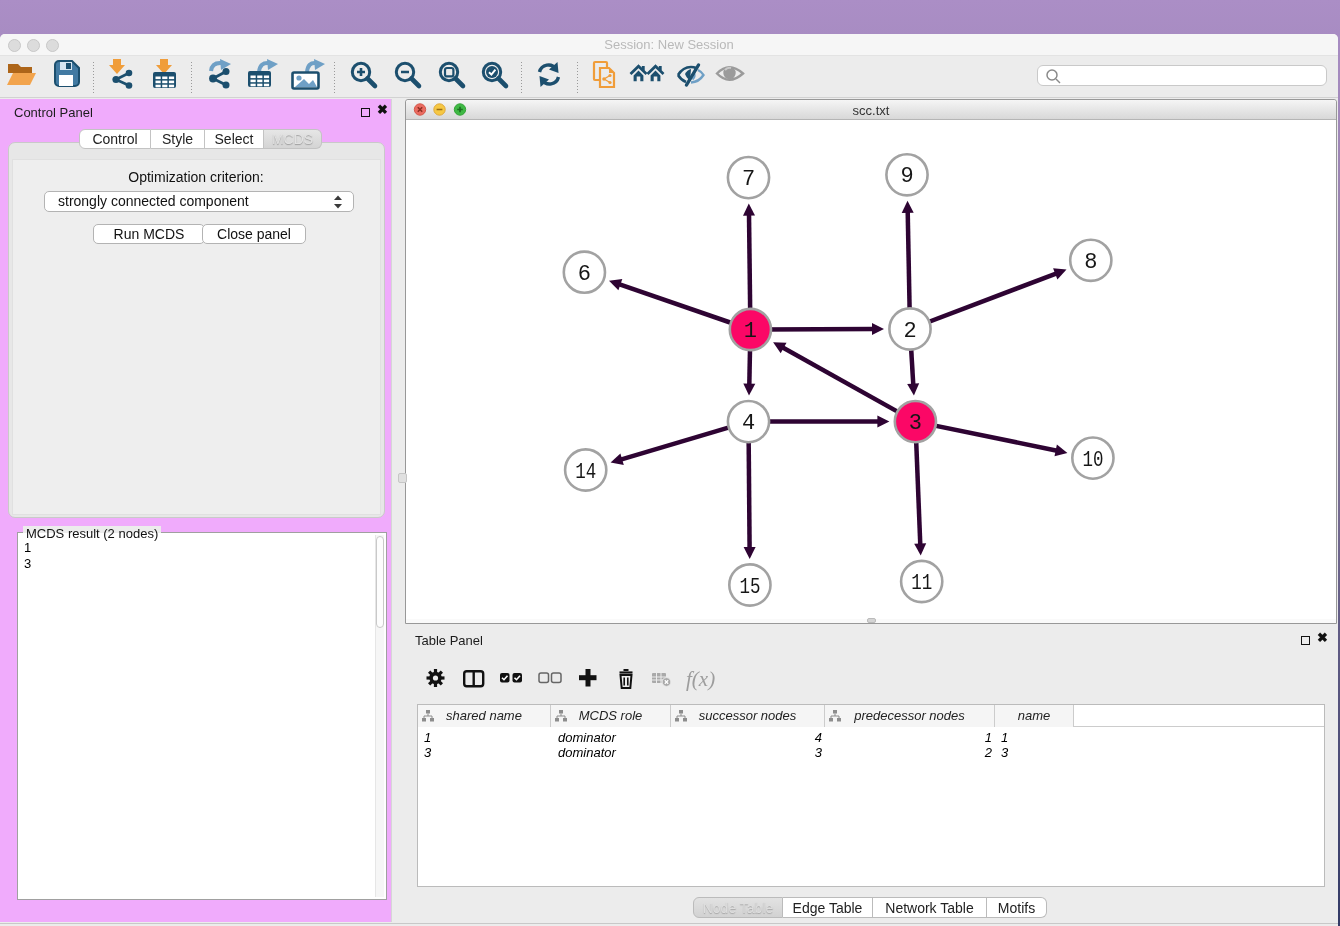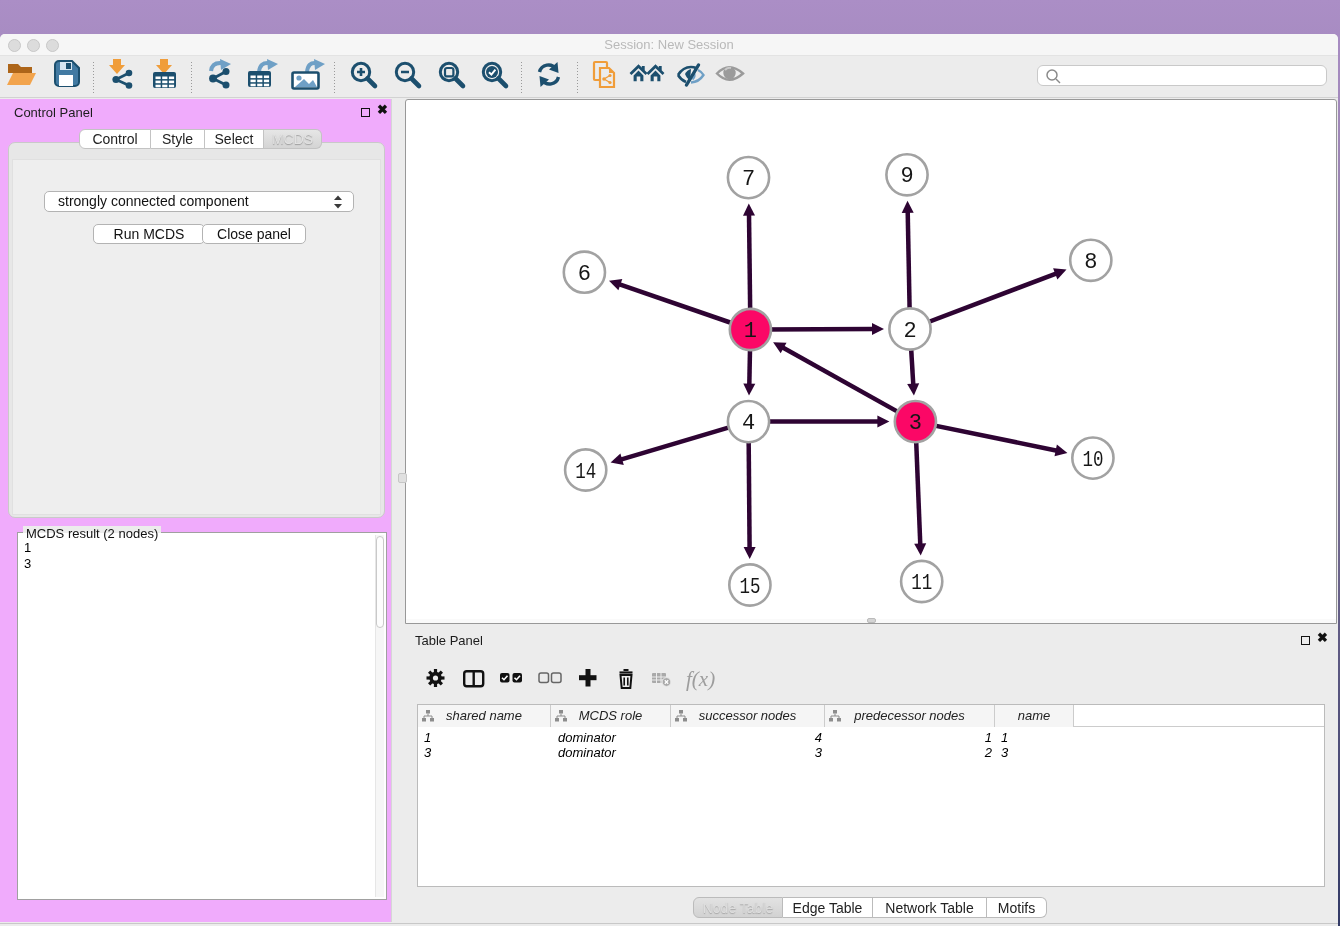--- a/index.html
+++ b/index.html
@@ -223,38 +223,50 @@
     <div class="closeico" style="left:377px; top:3px;">✖</div>
     <div id="tabs">
       <div class="tab first" style="width:72px;">Control</div>
       <div class="tab" style="width:54px;">Style</div>
       <div class="tab" style="width:59px;">Select</div>
       <div class="tab sel last" style="width:58px;">MCDS</div>
     </div>
     <div id="tabpane">
         <div id="tabinner"></div>
       </div>
+    <div id="optlabel">Optimization criterion:</div>
     <div id="combo">strongly connected component
       <svg width="14" height="16" style="position:absolute; right:8px; top:2px;">
         <path d="M3 6 L7 1.5 L11 6 Z" fill="#3a3a3a"></path>
         <path d="M3 10 L7 14.5 L11 10 Z" fill="#3a3a3a"></path>
       </svg>
     </div>
     <div class="btn" style="left:93px; width:112px;">Run MCDS</div>
     <div class="btn" style="left:202px; width:104px;">Close panel</div>
     <div id="mcdsbox">
       <div id="mcdslegend">MCDS result (2 nodes)</div>
       <div id="mcdstext">1<br>3</div>
       <div id="mcdsscroll">
           <div style="position:absolute;left:0;top:1px;width:8px;height:92px;background:#fdfdfd;border:1px solid #c9c9c9;border-radius:4px;"></div>
         </div>
     </div>
   </div>
 
   <div id="netwin">
+    <div id="nettitle">
+      <svg width="80" height="20" style="position:absolute;left:0;top:0;">
+        <circle cx="14" cy="9.5" r="5.7" fill="#ea6b60" stroke="#d4584a" stroke-width="1"></circle>
+        <path d="M11.8 7.3 L16.2 11.7 M16.2 7.3 L11.8 11.7" stroke="#8e2f23" stroke-width="1.6"></path>
+        <circle cx="33.5" cy="9.5" r="5.7" fill="#f6c843" stroke="#dfa93c" stroke-width="1"></circle>
+        <path d="M30.6 9.5 L36.4 9.5" stroke="#9a6d14" stroke-width="1.7"></path>
+        <circle cx="54" cy="9.5" r="5.7" fill="#3fb944" stroke="#34a338" stroke-width="1"></circle>
+        <path d="M51.2 9.5 L56.8 9.5 M54 6.7 L54 12.3" stroke="#1d6e21" stroke-width="1.7"></path>
+      </svg>
+      <div id="nettitletext">scc.txt</div>
+    </div>
     <svg id="graph" width="930" height="500" style="position:absolute; left:0; top:20px;">
       <line x1="344.4" y1="209.5" x2="343.0" y2="94.1" stroke="#2e0433" stroke-width="4.5"></line>
       <polygon points="342.8,83.6 349.0,95.5 337.0,95.7" fill="#2e0433"></polygon>
       <line x1="344.4" y1="209.5" x2="212.9" y2="164.1" stroke="#2e0433" stroke-width="4.5"></line>
       <polygon points="203.0,160.7 216.3,158.9 212.4,170.3" fill="#2e0433"></polygon>
       <line x1="344.4" y1="209.5" x2="467.5" y2="209.1" stroke="#2e0433" stroke-width="4.5"></line>
       <polygon points="478.0,209.1 466.0,215.1 466.0,203.1" fill="#2e0433"></polygon>
       <line x1="344.4" y1="209.5" x2="343.3" y2="265.1" stroke="#2e0433" stroke-width="4.5"></line>
       <polygon points="343.0,275.6 337.3,263.5 349.3,263.7" fill="#2e0433"></polygon>
       <line x1="504.0" y1="209.0" x2="501.7" y2="91.3" stroke="#2e0433" stroke-width="4.5"></line>

